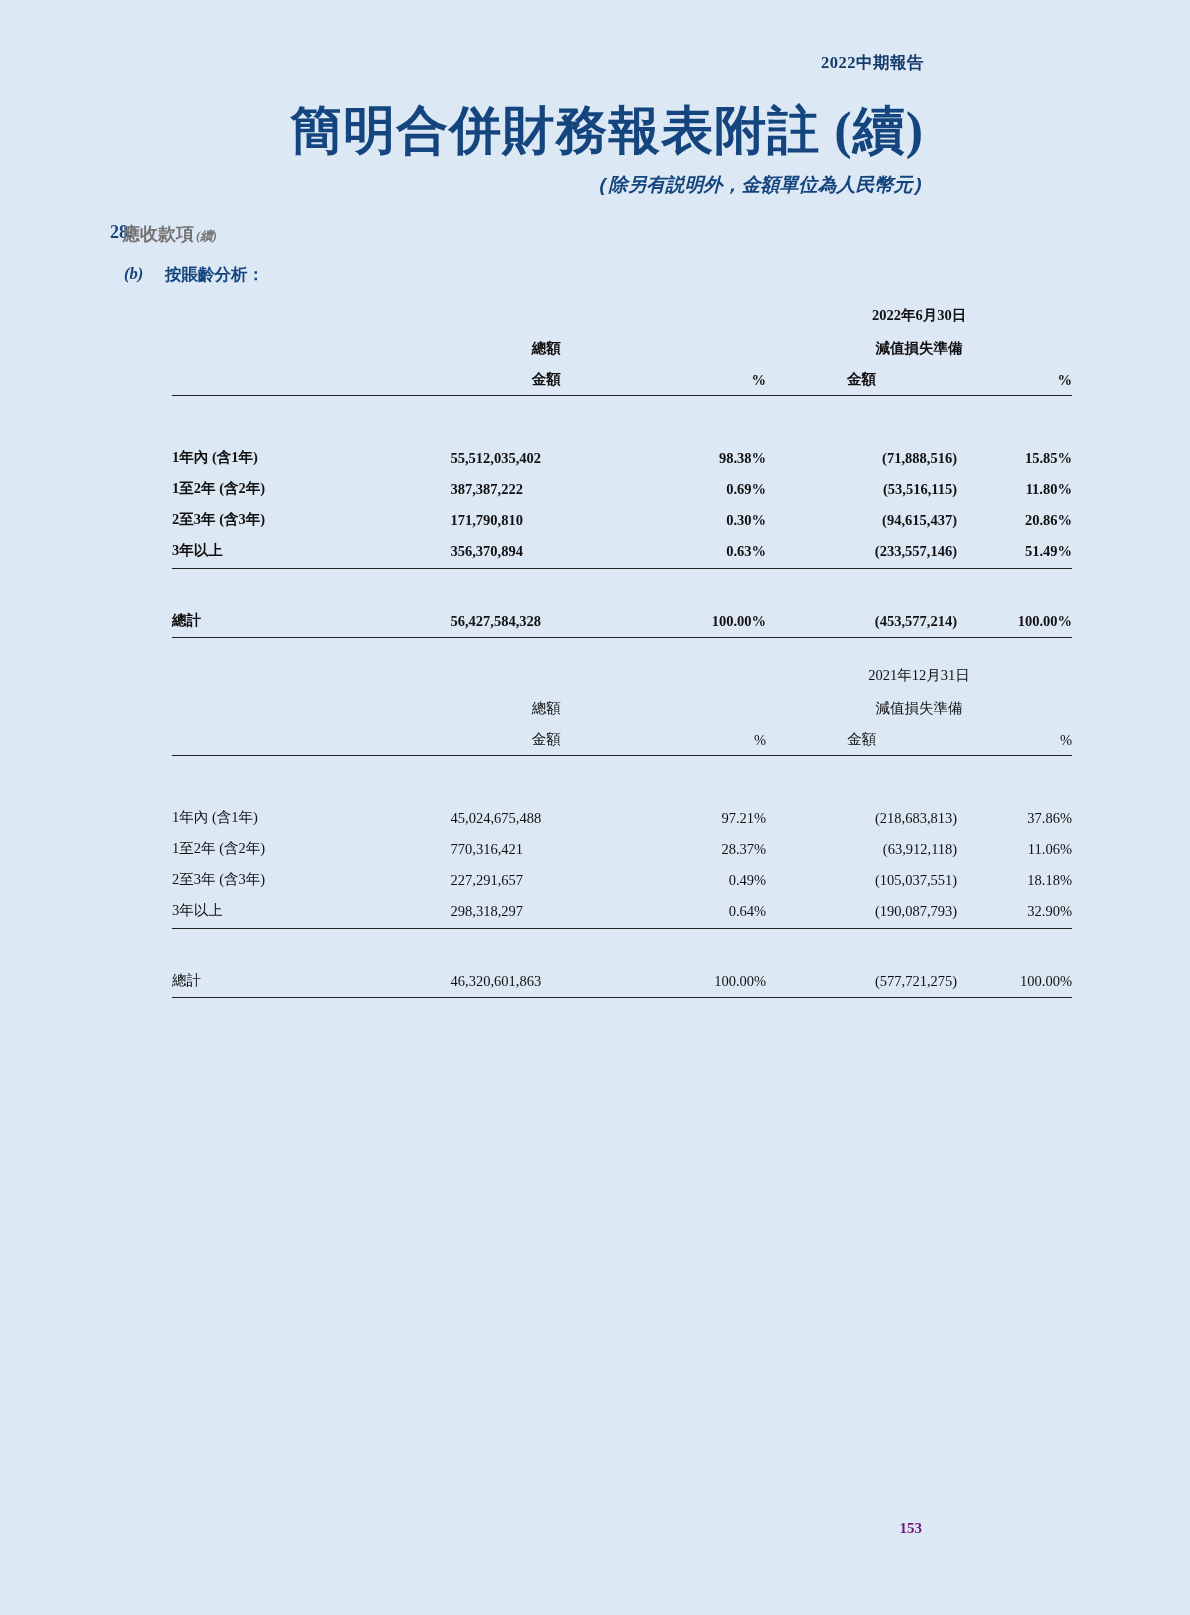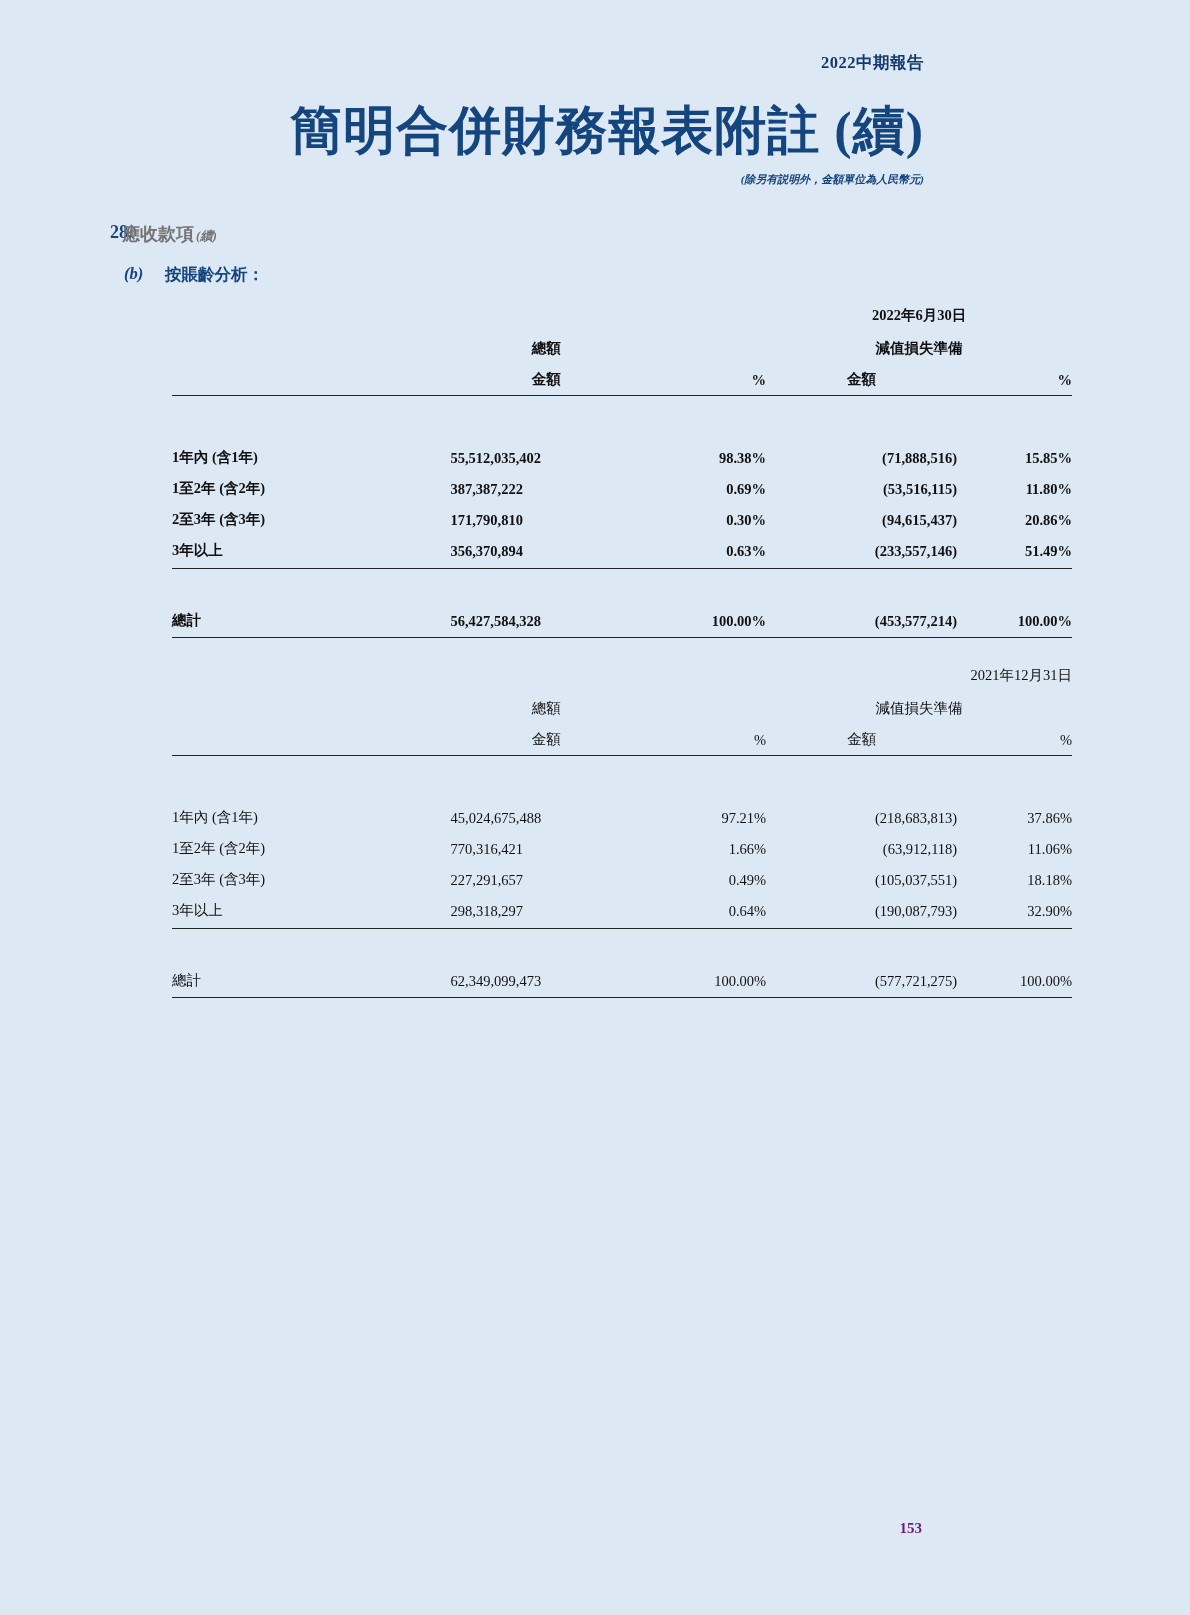--- a/index.html
+++ b/index.html
@@ -37,24 +37,25 @@
     right: 78px;
     font-size: 52px;
     font-weight: bold;
     color: #14457e;
     letter-spacing: 1px;
   }
   .doc-subtitle {
     position: absolute;
     top: 172px;
     right: 78px;
-    font-size: 11px;
+    font-size: 19px;
     font-style: italic;
     font-weight: bold;
     color: #14457e;
+    font-family: Liberation Mono, monospace;
   }
   .note-number {
     position: absolute;
     top: 222px;
     left: 82px;
     font-size: 18px;
     font-weight: bold;
     color: #14457e;
     margin-left: 28px;
   }
@@ -241,21 +242,21 @@
     </tr>
   </tbody>
     </table>
 
   <table class="fin" style="top:666px;">
     <tbody>
         <tr class="head-date">
       <td class="c-label"></td>
       <td class="c-amt1"></td>
       <td class="c-pct1"></td>
-      <td class="c-amt2" colspan="2" style="text-align:right;padding-right:0;">2021年12月31日</td>
+      <td class="c-amt2" colspan="2" style="text-align:center;padding-right:0;">2021年12月31日</td>
     </tr>
     <tr class="head-group">
       <td class="c-label"></td>
       <td class="c-amt1" style="text-align:center;padding-right:0;">總額</td>
       <td class="c-pct1"></td>
       <td class="c-amt2" colspan="2" style="text-align:center;padding-right:0;">減值損失準備</td>
     </tr>
     <tr class="head-sub">
       <td class="c-label"></td>
       <td class="c-amt1" style="text-align:center;padding-right:0;">金額</td>
@@ -276,21 +277,21 @@
     <tr class="data">
       <td class="c-label">1年內 (含1年)</td>
       <td class="c-amt1">45,024,675,488</td>
       <td class="c-pct1">97.21%</td>
       <td class="c-amt2">(218,683,813)</td>
       <td class="c-pct2">37.86%</td>
     </tr>
     <tr class="data">
       <td class="c-label">1至2年 (含2年)</td>
       <td class="c-amt1">770,316,421</td>
-      <td class="c-pct1">1.66%</td>
+      <td class="c-pct1">28.37%</td>
       <td class="c-amt2">(63,912,118)</td>
       <td class="c-pct2">11.06%</td>
     </tr>
     <tr class="data">
       <td class="c-label">2至3年 (含3年)</td>
       <td class="c-amt1">227,291,657</td>
       <td class="c-pct1">0.49%</td>
       <td class="c-amt2">(105,037,551)</td>
       <td class="c-pct2">18.18%</td>
     </tr>
@@ -299,21 +300,21 @@
       <td class="c-amt1">298,318,297</td>
       <td class="c-pct1">0.64%</td>
       <td class="c-amt2">(190,087,793)</td>
       <td class="c-pct2">32.90%</td>
     </tr>
     <tr class="spacer-sm">
       <td colspan="5"></td>
     </tr>
     <tr class="total">
       <td class="c-label">總計</td>
-      <td class="c-amt1">62,349,099,473</td>
+      <td class="c-amt1">46,320,601,863</td>
       <td class="c-pct1">100.00%</td>
       <td class="c-amt2">(577,721,275)</td>
       <td class="c-pct2">100.00%</td>
     </tr>
   </tbody>
     </table>
 
   <div class="page-number">153</div>
 
 </div>

